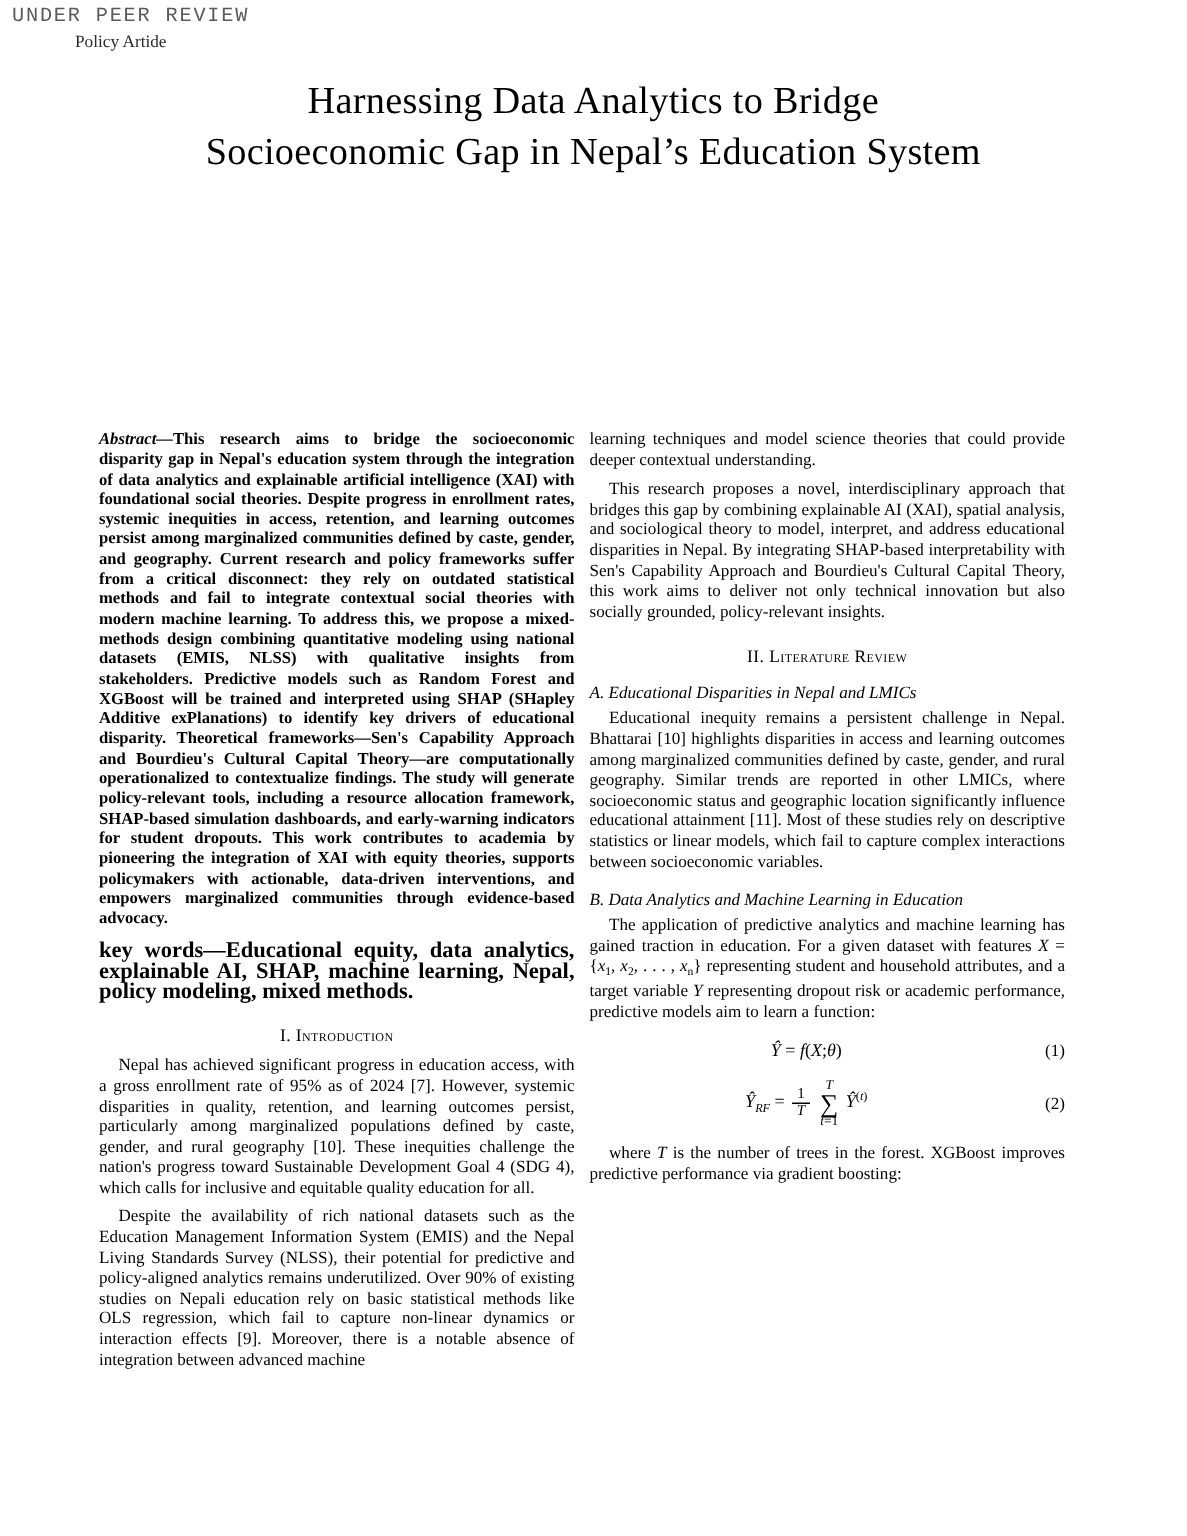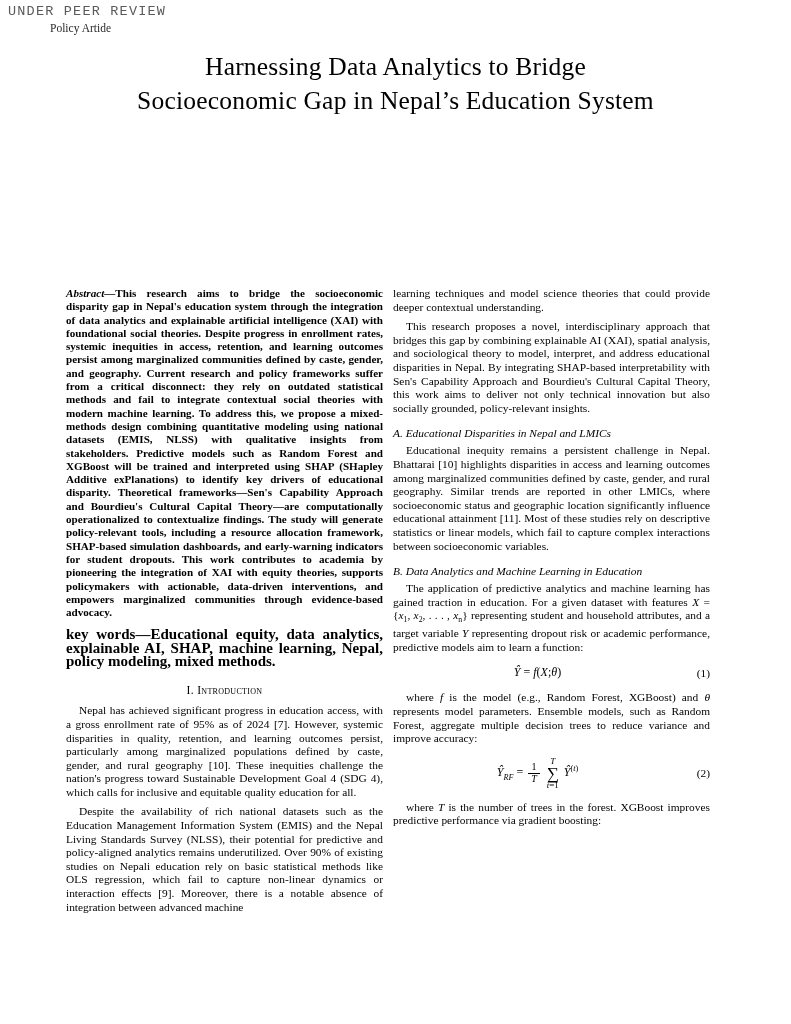--- a/index.html
+++ b/index.html
@@ -183,39 +183,37 @@
       <p class="indent">Despite the availability of rich national datasets such as the Education Management Information System (EMIS) and the Nepal Living Standards Survey (NLSS), their potential for predictive and policy-aligned analytics remains underutilized. Over 90% of existing studies on Nepali education rely on basic statistical methods like OLS regression, which fail to capture non-linear dynamics or interaction effects [9]. Moreover, there is a notable absence of integration between advanced machine</p>
 
     </div>
 
     <div class="col">
 
       <p>learning techniques and model science theories that could provide deeper contextual understanding.</p>
       <div class="spacer-6"></div>
       <p class="indent">This research proposes a novel, interdisciplinary approach that bridges this gap by combining explainable AI (XAI), spatial analysis, and sociological theory to model, interpret, and address educational disparities in Nepal. By integrating SHAP-based interpretability with Sen's Capability Approach and Bourdieu's Cultural Capital Theory, this work aims to deliver not only technical innovation but also socially grounded, policy-relevant insights.</p>
 
+      <div class="section-head">II.  Literature Review</div>
 
       <div class="subsection-head">A.  Educational Disparities in Nepal and LMICs</div>
       <p class="indent">Educational inequity remains a persistent challenge in Nepal. Bhattarai [10] highlights disparities in access and learning outcomes among marginalized communities defined by caste, gender, and rural geography. Similar trends are reported in other LMICs, where socioeconomic status and geographic location significantly influence educational attainment [11]. Most of these studies rely on descriptive statistics or linear models, which fail to capture complex interactions between socioeconomic variables.</p>
 
       <div class="subsection-head">B.  Data Analytics and Machine Learning in Education</div>
       <p class="indent">
         <span>The application of predictive analytics and machine learning has gained traction in education. For a given dataset with features </span><span class="mathit">X</span> = {<span class="mathit">x</span><sub>1</sub>, <span class="mathit">x</span><sub>2</sub>, . . . , <span class="mathit">x</span><sub>n</sub>}<span> representing student and household attributes, and a target variable </span><span class="mathit">Y</span><span> representing dropout risk or academic performance, predictive models aim to learn a function:</span>
       </p>
 
       <div class="eq-row">
         <div class="eq-body">
           <span class="mathit">Ŷ</span> = <span class="mathit">f</span>(<span class="mathit">X</span>;<span class="mathit">θ</span>)
         </div>
         <div class="eq-num">(1)</div>
       </div>
 
-      <p class="indent">
-        where <span class="mathit">f</span> is the model (e.g., Random Forest, XGBoost) and <span class="mathit">θ</span> represents model parameters. Ensemble models, such as Random Forest, aggregate multiple decision trees to reduce variance and improve accuracy:
-      </p>
 
       <div class="eq-row">
         <div class="eq-body">
           <span class="mathit">Ŷ</span><sub><span class="mathit">RF</span></sub> =
           <span class="frac"><span class="num">1</span><span class="den"><span class="mathit">T</span></span></span>
           <span class="sum"><span class="sum-top"><span class="mathit">T</span></span><span class="sum-glyph">∑</span><span class="sum-bot"><span class="mathit">t</span>=1</span></span>
           <span class="mathit">Ŷ</span><sup>(<span class="mathit">t</span>)</sup>
         </div>
         <div class="eq-num">(2)</div>
       </div>

